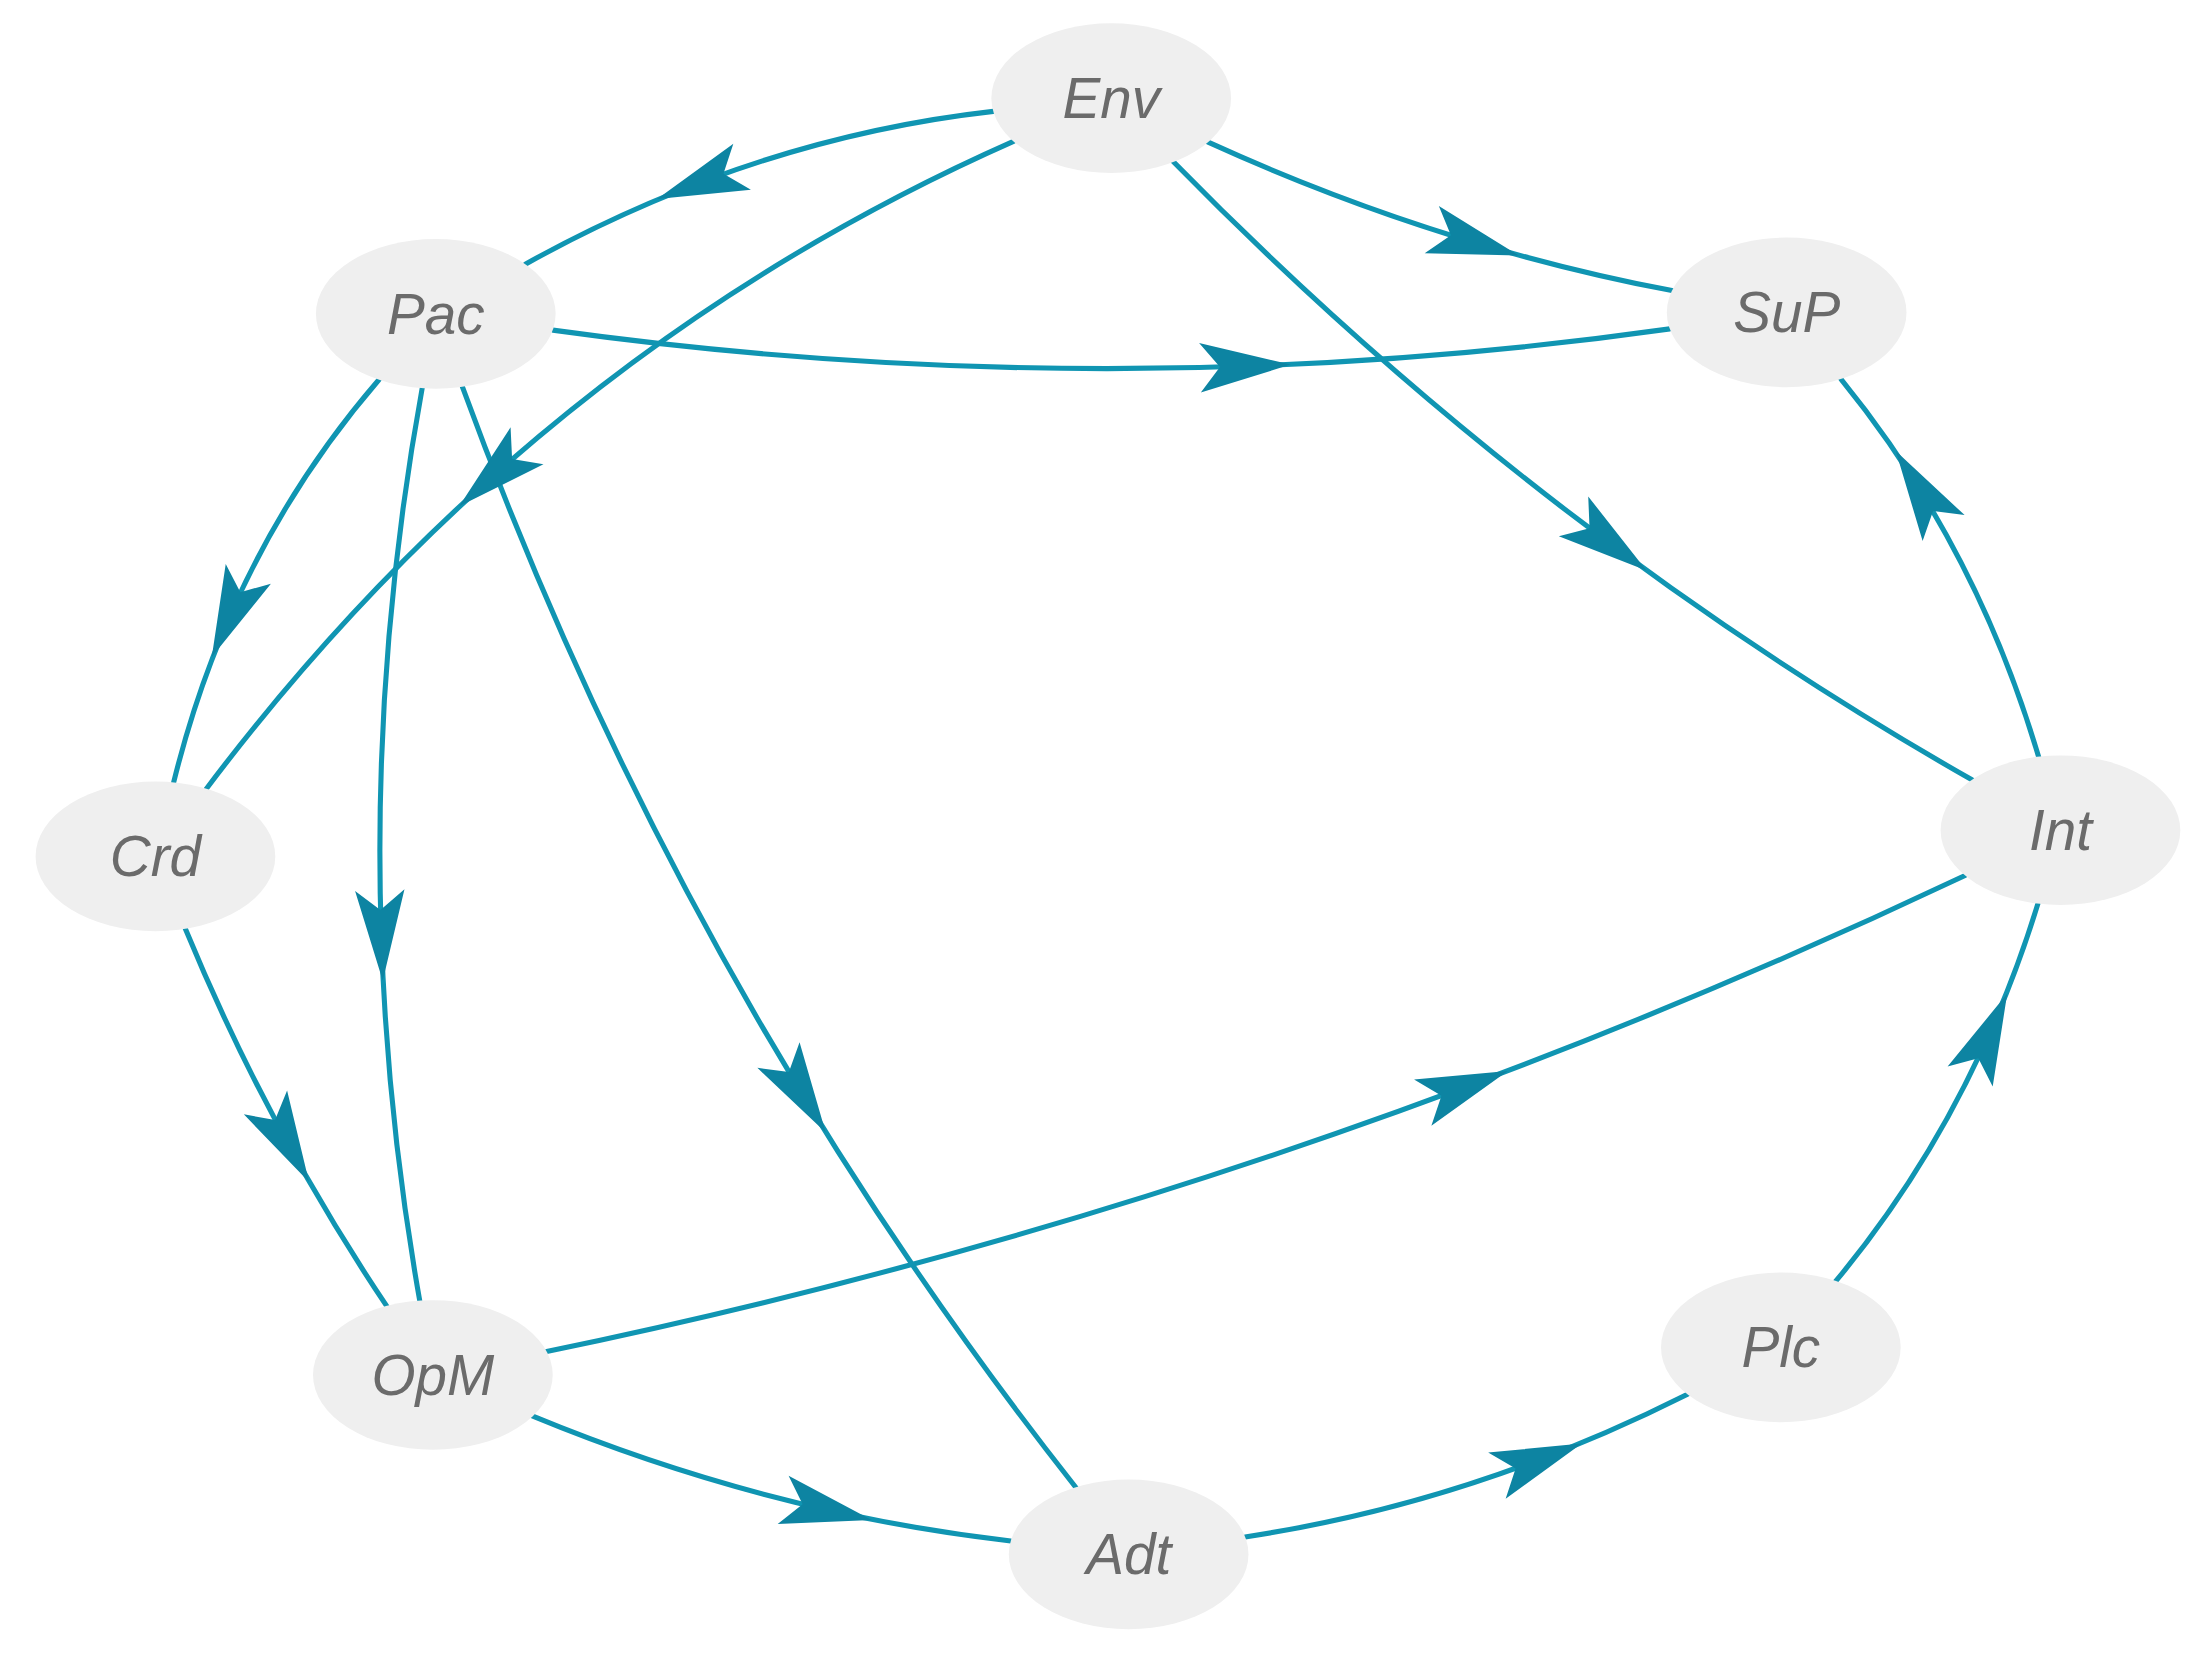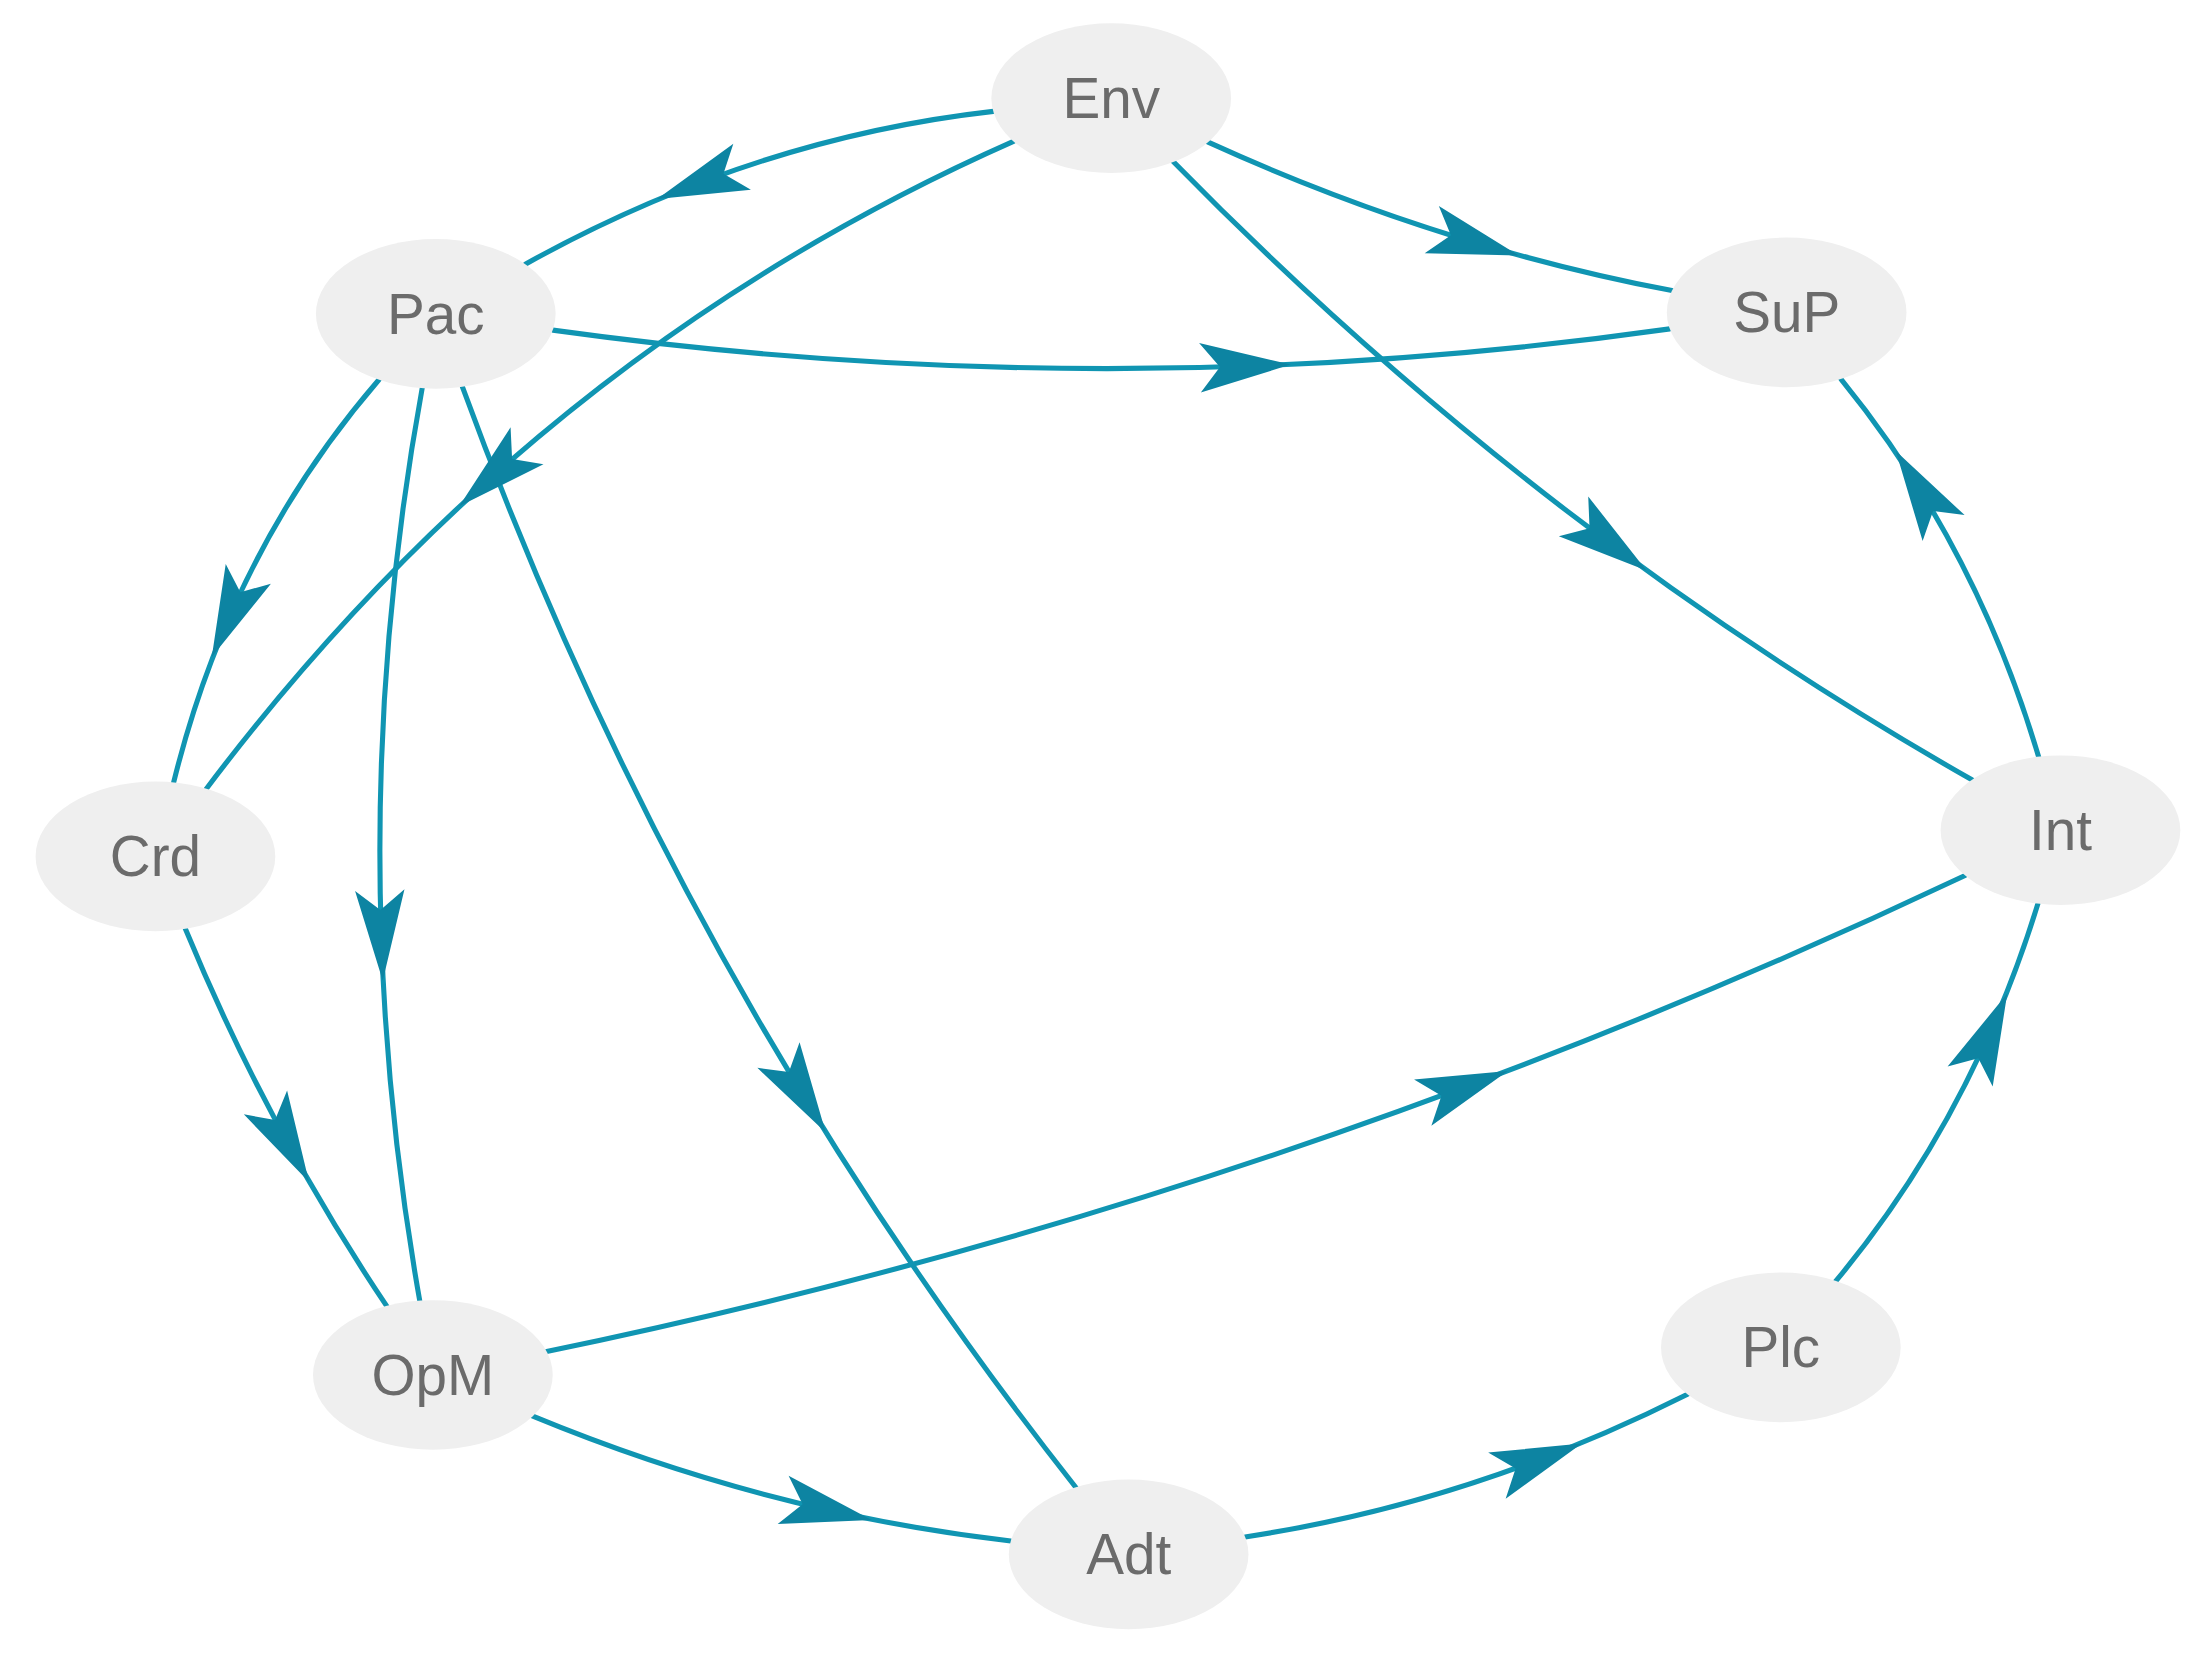--- a/index.html
+++ b/index.html
@@ -5,20 +5,21 @@
   html, body {
     margin: 0;
     padding: 0;
     background: #ffffff;
     font-family: "Liberation Sans", sans-serif;
   }
   #diagram-wrap {
     width: 100vw;
     height: 100vh;
     background: #ffffff;
+    font-style: italic;
   }
   svg {
     display: block;
     width: 100%;
     height: 100%;
     background: #ffffff;
   }
   .edge-path {
     fill: none;
     stroke-linecap: round;

